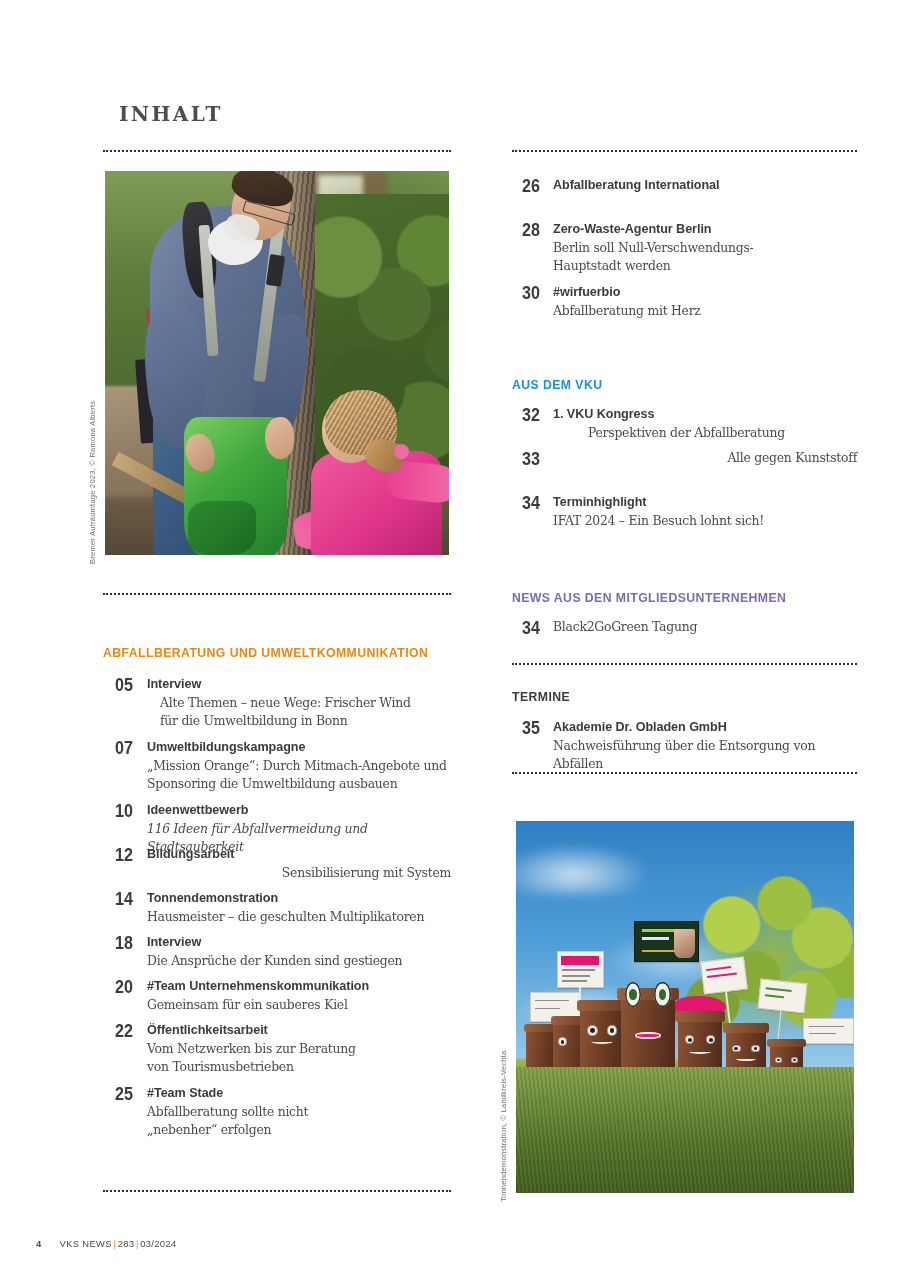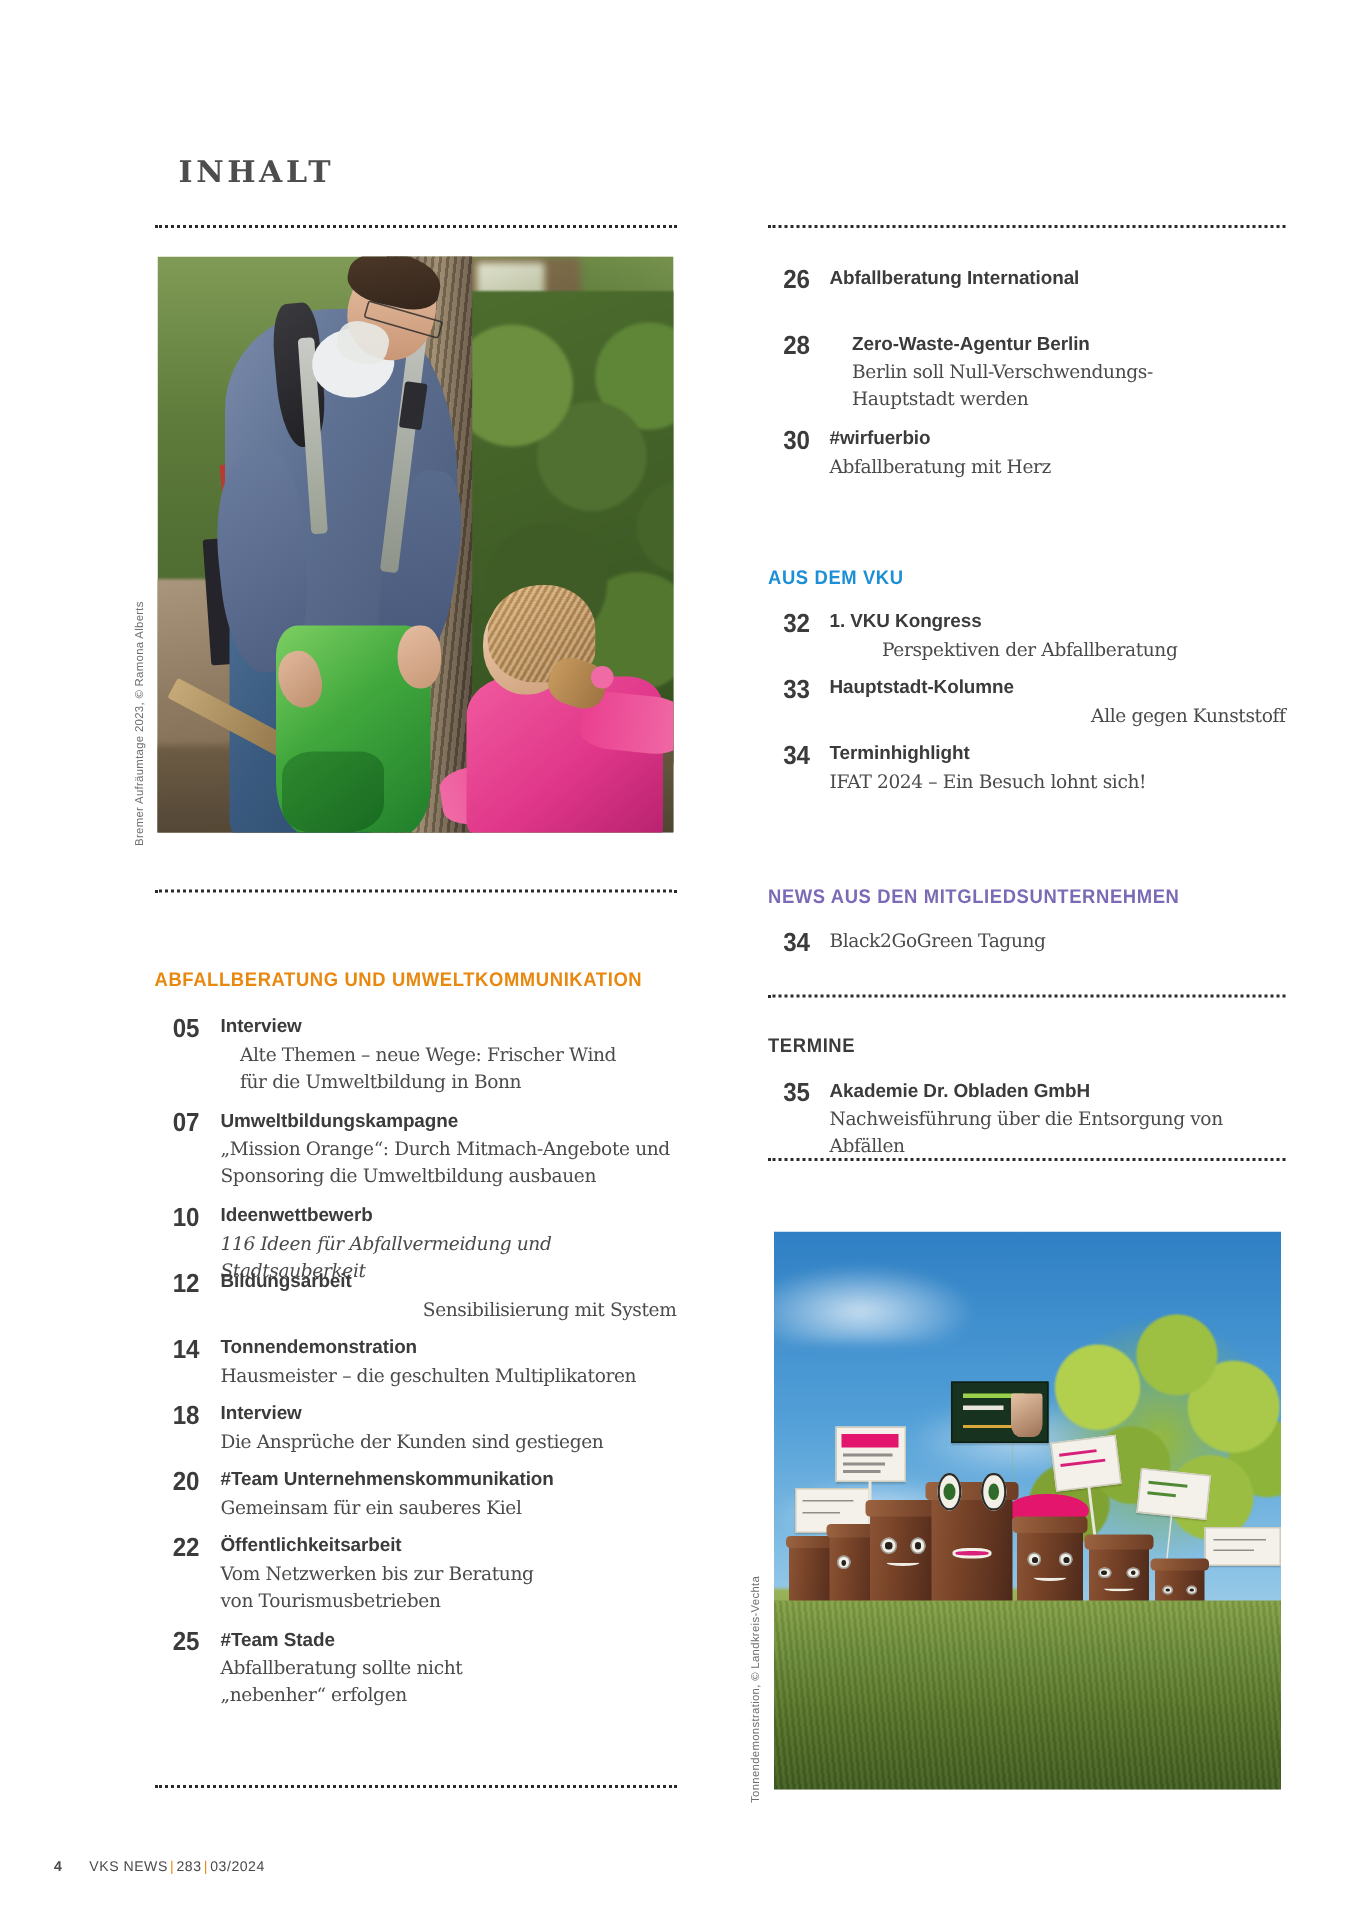--- a/index.html
+++ b/index.html
@@ -595,21 +595,21 @@
 
   <div class="col-right">
 
     <div class="entry" style="top:176px;">
       <div class="pg">26</div>
       <div class="txt">
         <div class="ttl">Abfallberatung International</div>
       </div>
     </div>
 
-    <div class="entry" style="top:220px;gap:15px;">
+    <div class="entry" style="top:220px;">
       <div class="pg">28</div>
       <div class="txt">
         <div class="ttl">Zero-Waste-Agentur Berlin</div>
         <div class="sub" style="white-space:pre-line;">Berlin soll Null-Verschwendungs-
 Hauptstadt werden</div>
       </div>
     </div>
 
     <div class="entry" style="top:283px;">
       <div class="pg">30</div>
@@ -625,21 +625,20 @@
       <div class="pg">32</div>
       <div class="txt">
         <div class="ttl">1. VKU Kongress</div>
         <div class="sub" style="white-space:pre-line;margin-left:35px;">Perspektiven der Abfallberatung</div>
       </div>
     </div>
 
     <div class="entry" style="top:449px;">
       <div class="pg">33</div>
       <div class="txt">
-        <div class="ttl">Hauptstadt-Kolumne</div>
         <div class="sub" style="white-space:pre-line;text-align:right;">Alle gegen Kunststoff</div>
       </div>
     </div>
 
     <div class="entry" style="top:493px;">
       <div class="pg">34</div>
       <div class="txt">
         <div class="ttl">Terminhighlight</div>
         <div class="sub" style="white-space:pre-line;">IFAT 2024 – Ein Besuch lohnt sich!</div>
       </div>

